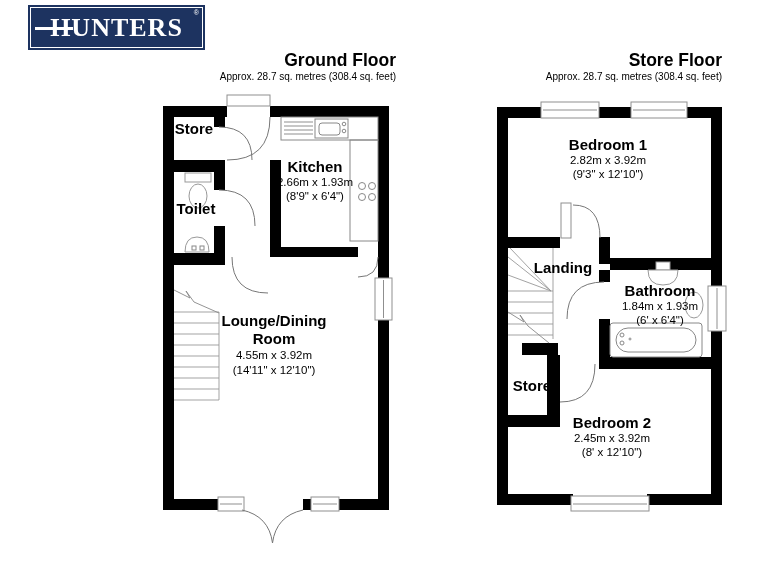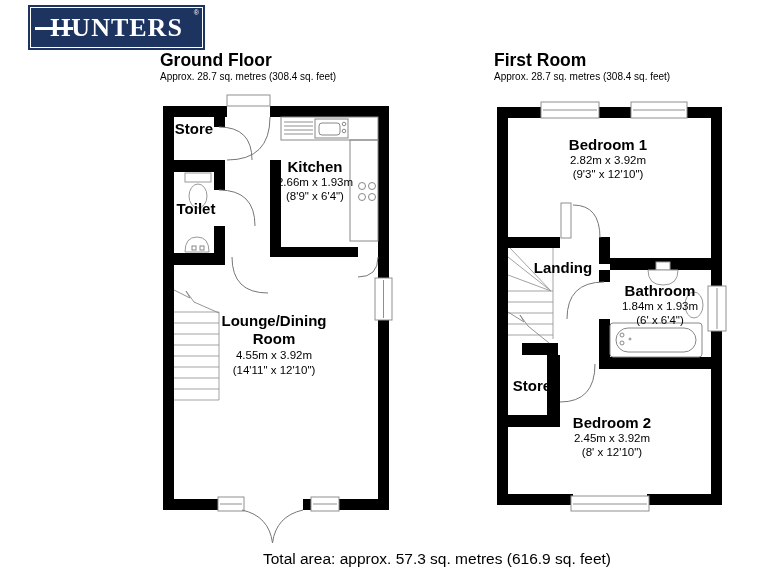--- a/index.html
+++ b/index.html
@@ -8,21 +8,21 @@
   
   .logo{position:absolute;left:28px;top:5px;width:177px;height:45px;background:#1d3360;
         padding:2px;box-sizing:border-box;}
   .logo-inner{width:100%;height:100%;border:1.5px solid #fff;background:#1d3360;position:relative;
         display:flex;align-items:center;justify-content:center;box-sizing:border-box;}
   .logo-text{color:#fff;font-family:"Liberation Serif",serif;font-weight:bold;font-size:26px;
         letter-spacing:1px;position:relative;z-index:2;}
   .logo-bar{position:absolute;left:4px;top:19px;width:38px;height:2.5px;background:#fff;z-index:3;}
   .logo-reg{position:absolute;top:1px;right:3px;color:#fff;font-size:7px;z-index:3;}
   
-  .floor-header{position:absolute;text-align:left;}
+  .floor-header{position:absolute;text-align:right;}
   .floor-header.ground{left:160px;top:50px;width:236px;}
   .floor-header.first{left:494px;top:50px;width:228px;}
   .floor-title{font-size:17.5px;font-weight:bold;line-height:20px;}
   .floor-subtitle{font-size:10px;line-height:13px;}
   
   svg.plan{position:absolute;}
   svg.plan.ground{left:163px;top:94px;}
   svg.plan.first{left:497px;top:95px;}
   .w{fill:#000;}
   .win{fill:#fff;stroke:#8f8f8f;stroke-width:1;}
@@ -48,21 +48,21 @@
       <span class="logo-text">HUNTERS</span>
       <span class="logo-reg">®</span>
     </div>
   </div>
 
   <div class="floor-header ground">
     <div class="floor-title">Ground Floor</div>
     <div class="floor-subtitle">Approx. 28.7 sq. metres (308.4 sq. feet)</div>
   </div>
   <div class="floor-header first">
-    <div class="floor-title">First Room</div>
+    <div class="floor-title">Store Floor</div>
     <div class="floor-subtitle">Approx. 28.7 sq. metres (308.4 sq. feet)</div>
   </div>
 
   <svg class="plan ground" width="230" height="452" viewBox="0 -12 230 452">
 
     <g>
       <rect class="w" x="0" y="0" width="64" height="11"></rect>
       <rect class="w" x="107" y="0" width="119" height="11"></rect>
       <rect class="w" x="0" y="0" width="11" height="404"></rect>
       <rect class="w" x="215" y="0" width="11" height="174"></rect>
@@ -218,14 +218,13 @@
     <text class="rn" x="66" y="166">Landing</text>
     <text class="rn" x="163" y="189">Bathroom</text>
     <text class="dm" x="163" y="203">1.84m x 1.93m</text>
     <text class="dm" x="163" y="217">(6' x 6'4")</text>
     <text class="rn" x="35" y="284">Store</text>
     <text class="rn" x="115" y="321">Bedroom 2</text>
     <text class="dm" x="115" y="335">2.45m x 3.92m</text>
     <text class="dm" x="115" y="349">(8' x 12'10")</text>
   </svg>
 
-  <div class="total">Total area: approx. 57.3 sq. metres (616.9 sq. feet)</div>
 </div>
 
 </body></html>

